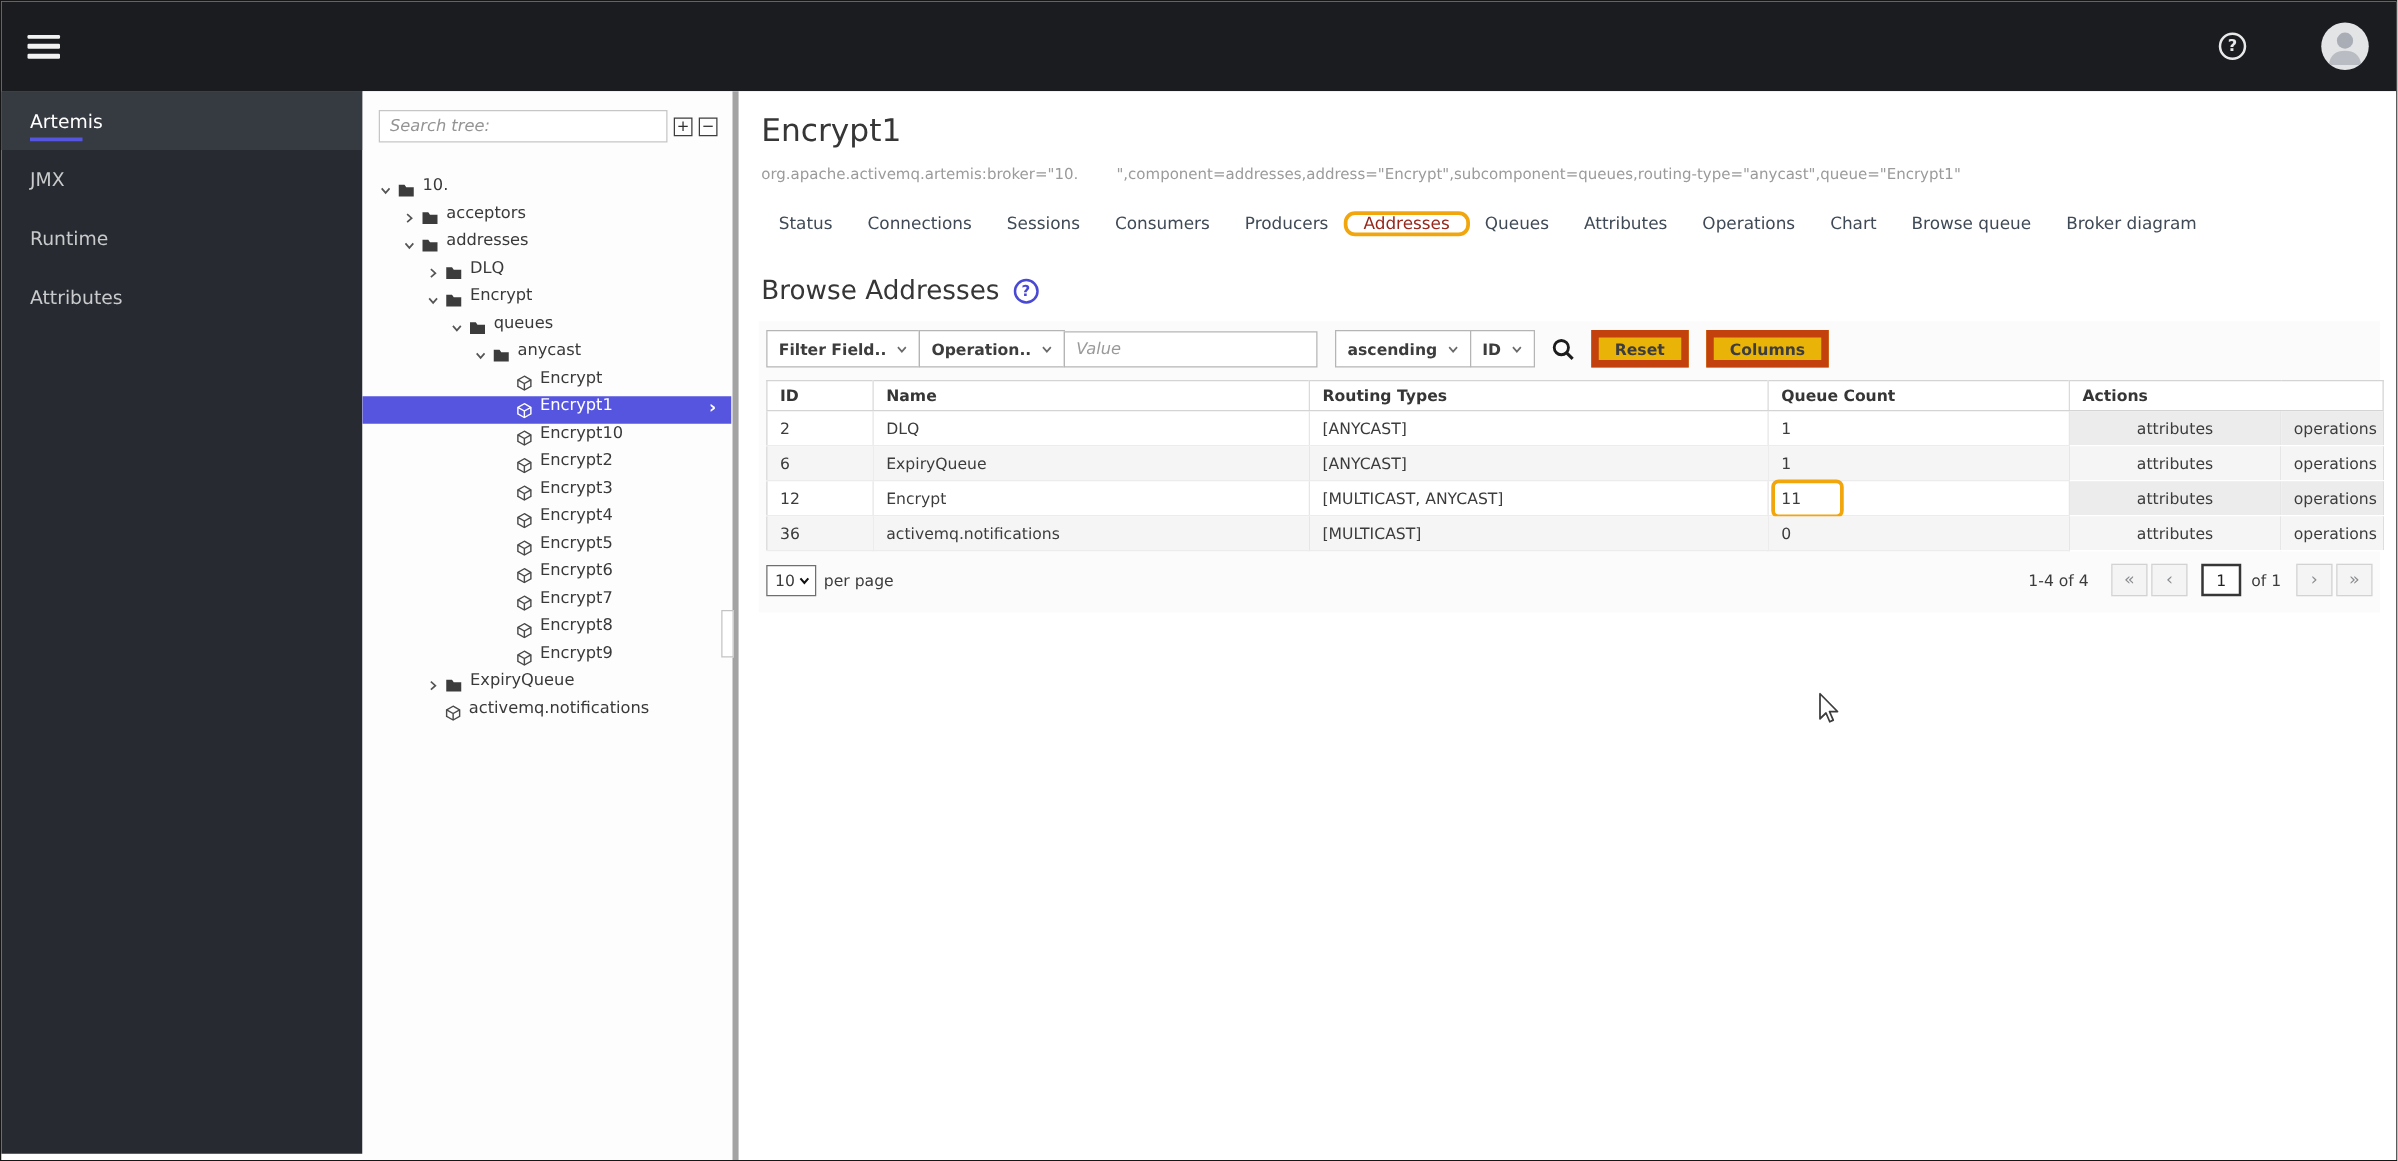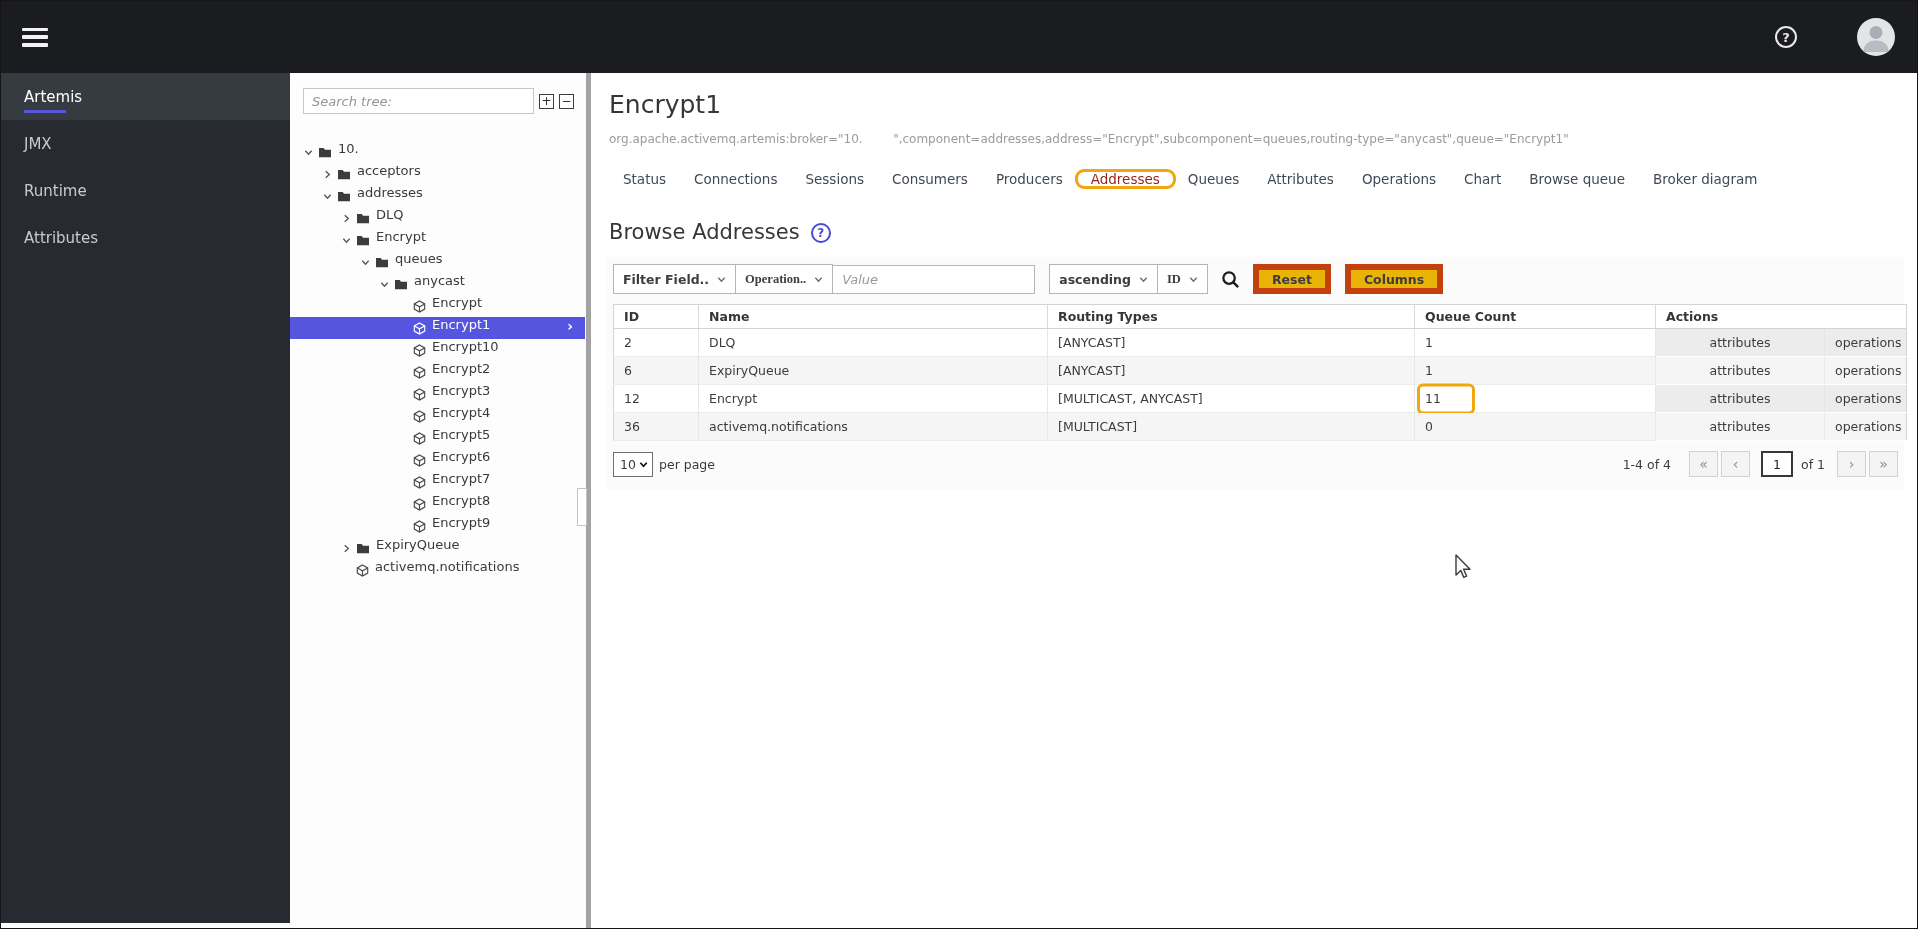--- a/index.html
+++ b/index.html
@@ -44,21 +44,21 @@
   .tabs { display:flex; align-items:center; margin-top:13px; height:40px; font-size:13.5px; color:#3f4a56; }
   .tab { padding:0 14px; position:relative; cursor:pointer; white-space:nowrap; }
   .tab.active { color:#97271b; }
   .tab .ring { position:absolute; left:-2px; right:-2px; top:-2px; bottom:-2px; border:3px solid #f2a60d; border-radius:9px; pointer-events:none; }
   .section-title { margin-top:21px; display:flex; align-items:center; gap:11px; font-size:21px; font-weight:400; color:#363636; }
   .help-ring-blue { width:20px; height:20px; border:2px solid #4a49d4; border-radius:50%; color:#4a49d4; font-size:12px; font-weight:700; display:grid; place-items:center; margin-top:2px; }
 
   .panel { margin-top:13px; margin-left:-2px; background:#fbfbfb; padding:7px 6px 12px; }
   .toolbar { display:flex; align-items:center; height:30px; margin-bottom:10px; }
   .tsel { height:30px; border:1px solid #b5b5b5; background:#fff; display:flex; align-items:center; gap:8px; padding:0 9px; font-size:12.5px; font-weight:600; color:#3d3d3d; cursor:pointer; }
-  .tsel + .tsel { margin-left:-1px;font-family:Liberation Serif, serif; }
+  .tsel + .tsel { margin-left:-1px; }
   .value-input { height:29px; width:203px; border:1px solid #b5b5b5; margin-left:-1px; padding:0 9px; font-size:13px; color:#444; font-family:inherit; }
   .value-input::placeholder { color:#9a9a9a; font-style:italic; }
   .gap14 { width:14px; }
   .search-btn { margin:0 13px; display:grid; place-items:center; cursor:pointer; background:none; border:none; }
   .tbtn { height:30px; border:6px solid #c2410c; background:#eab308; padding:0 13px; font-size:12.5px; font-weight:600; color:#3d3d3d; cursor:pointer; font-family:inherit; }
   .tbtn + .tbtn { margin-left:14px; }
 
   table.grid { border-collapse:collapse; table-layout:fixed; width:100%; background:#fff; font-size:12.5px; color:#3c3c3c; border:1px solid #d4d4d4; }
   table.grid th { height:24px; font-weight:600; text-align:left; padding:0 10px; background:#fff; border-right:1px solid #dadada; border-bottom:1px solid #d4d4d4; color:#363636; }
   table.grid th:last-child { border-right:none; }

